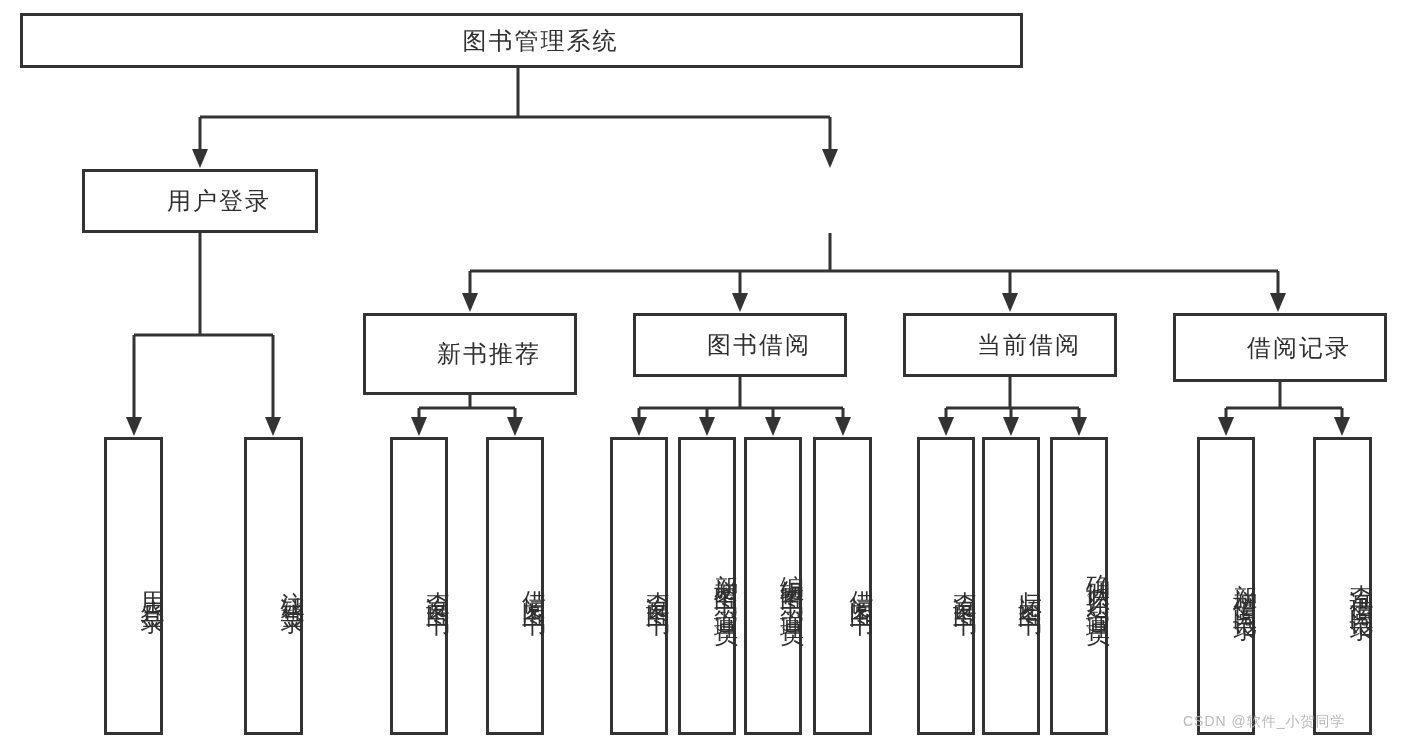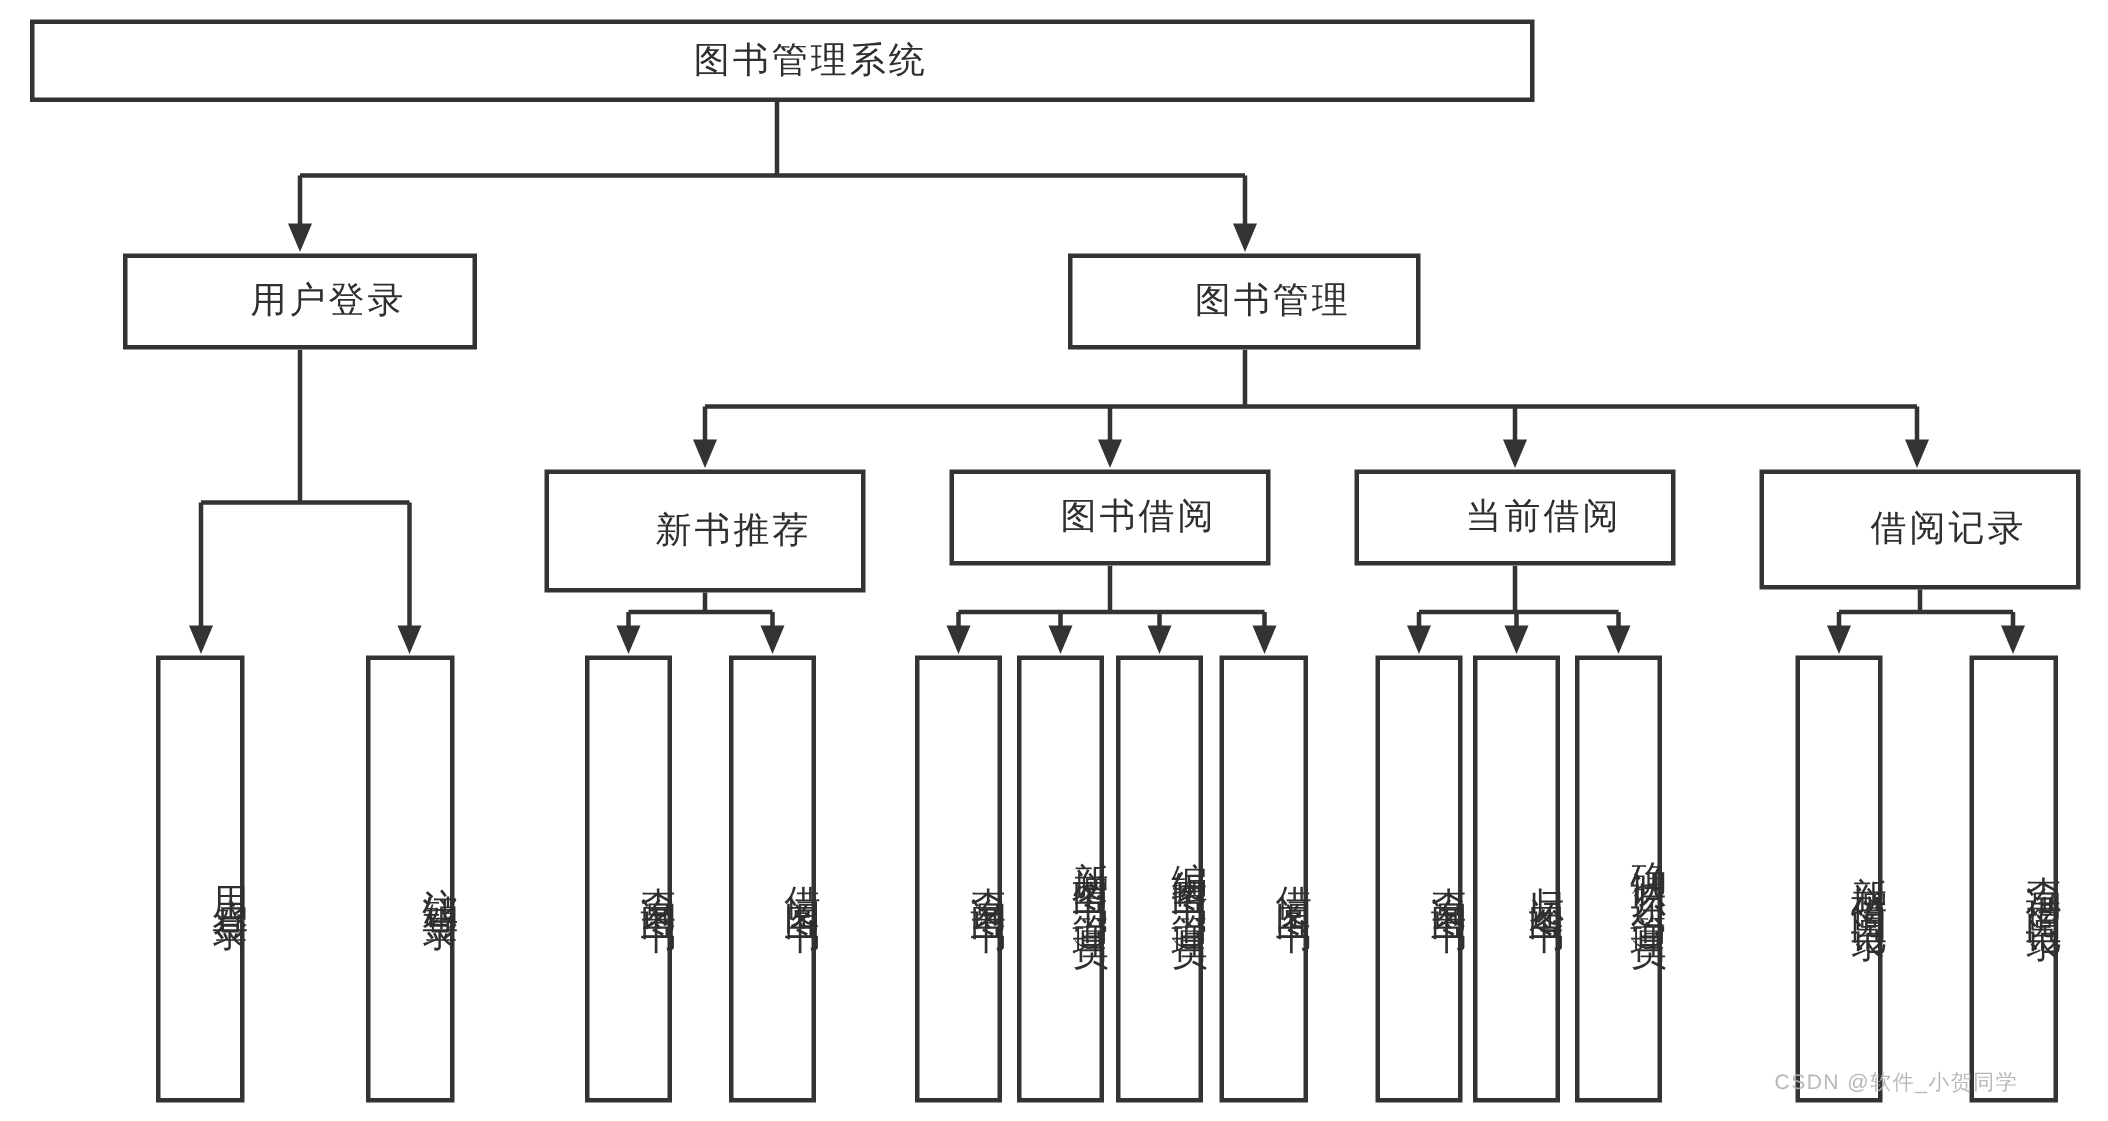--- a/index.html
+++ b/index.html
@@ -91,26 +91,25 @@
       <polygon points="1003,417 1019,417 1011,436"></polygon>
       <polygon points="1071,417 1087,417 1079,436"></polygon>
       <polygon points="1218,417 1234,417 1226,436"></polygon>
       <polygon points="1334,417 1350,417 1342,436"></polygon>
     </g>
   </svg>
 
   <div class="node" style="left:20px; top:13px; width:1003px; height:55px;">图书管理系统</div>
 
   <div class="node" style="left:82px; top:169px; width:236px; height:64px;">用户登录</div>
-  <div class="node" style="left:712px; top:169px; width:235px; height:64px;">图书管理</div>
 
   <div class="node" style="left:363px; top:313px; width:214px; height:82px;">新书推荐</div>
   <div class="node" style="left:903px; top:313px; width:214px; height:64px;">当前借阅</div>
   <div class="node" style="left:633px; top:313px; width:214px; height:64px;">图书借阅</div>
-  <div class="node" style="left:1173px; top:313px; width:214px; height:80px;">借阅记录</div>
+  <div class="node" style="left:1173px; top:313px; width:214px; height:69px;">借阅记录</div>
 
   <div class="node leaf" style="left:104px; top:437px; width:59px; height:298px;">
     <span class="vtext">用户登录</span>
   </div>
   <div class="node leaf" style="left:244px; top:437px; width:59px; height:298px;">
     <span class="vtext">注销登录</span>
   </div>
 
   <div class="node leaf" style="left:390px; top:437px; width:58px; height:298px;">
     <span class="vtext">查询图书</span>

